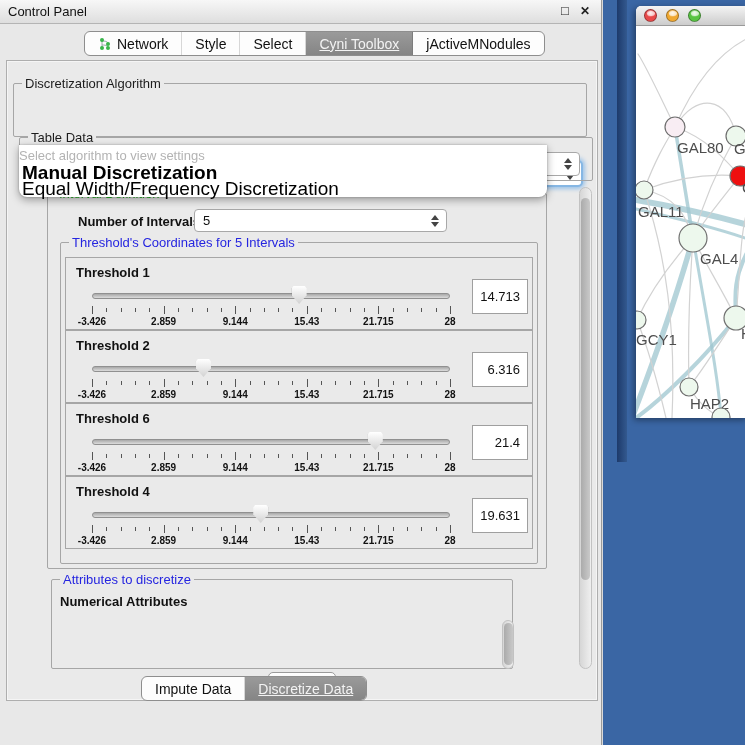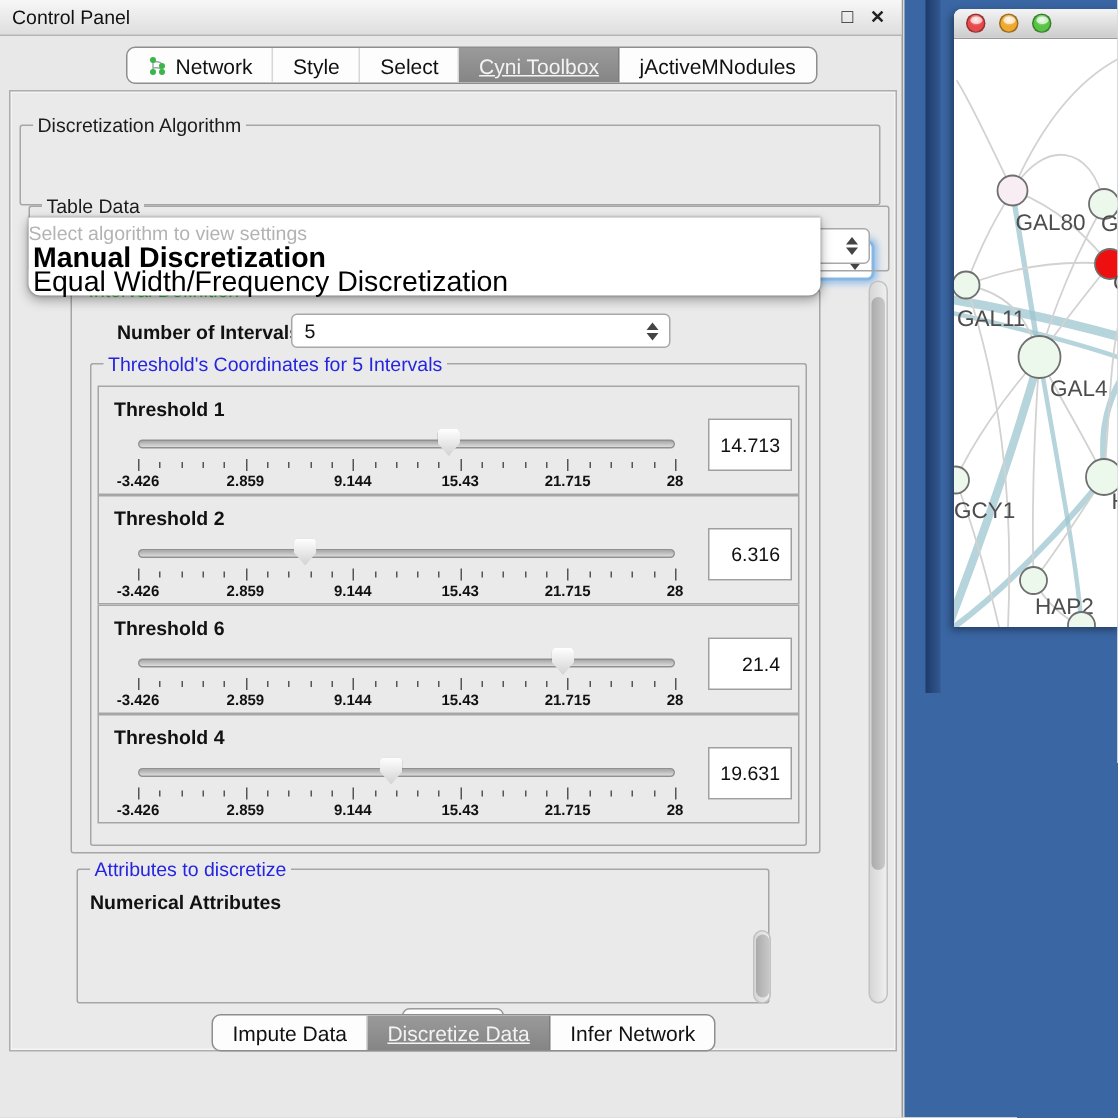--- a/index.html
+++ b/index.html
@@ -347,23 +347,20 @@
 
       <div id="apply-btn">Apply</div>
     </div>
 
     <div id="bottom-tabs" class="seg-bar">
         <div class="seg-tab">
           <span>Impute Data</span>
         </div>
         <div class="seg-tab selected">
           <span>Discretize Data</span>
-        </div>
-        <div class="seg-tab">
-          <span>Infer Network</span>
         </div>
       </div>
   </div>
 
   <div id="right-desktop">
     <div class="edge"></div>
 
     <div id="net-window">
       <div id="net-titlebar">
         <span class="traffic" id="tl-close" style="left: 8px; background: radial-gradient(circle at 50% 28%, rgba(255, 255, 255, 0.75), rgba(255, 255, 255, 0) 45%), rgb(232, 73, 74);">

